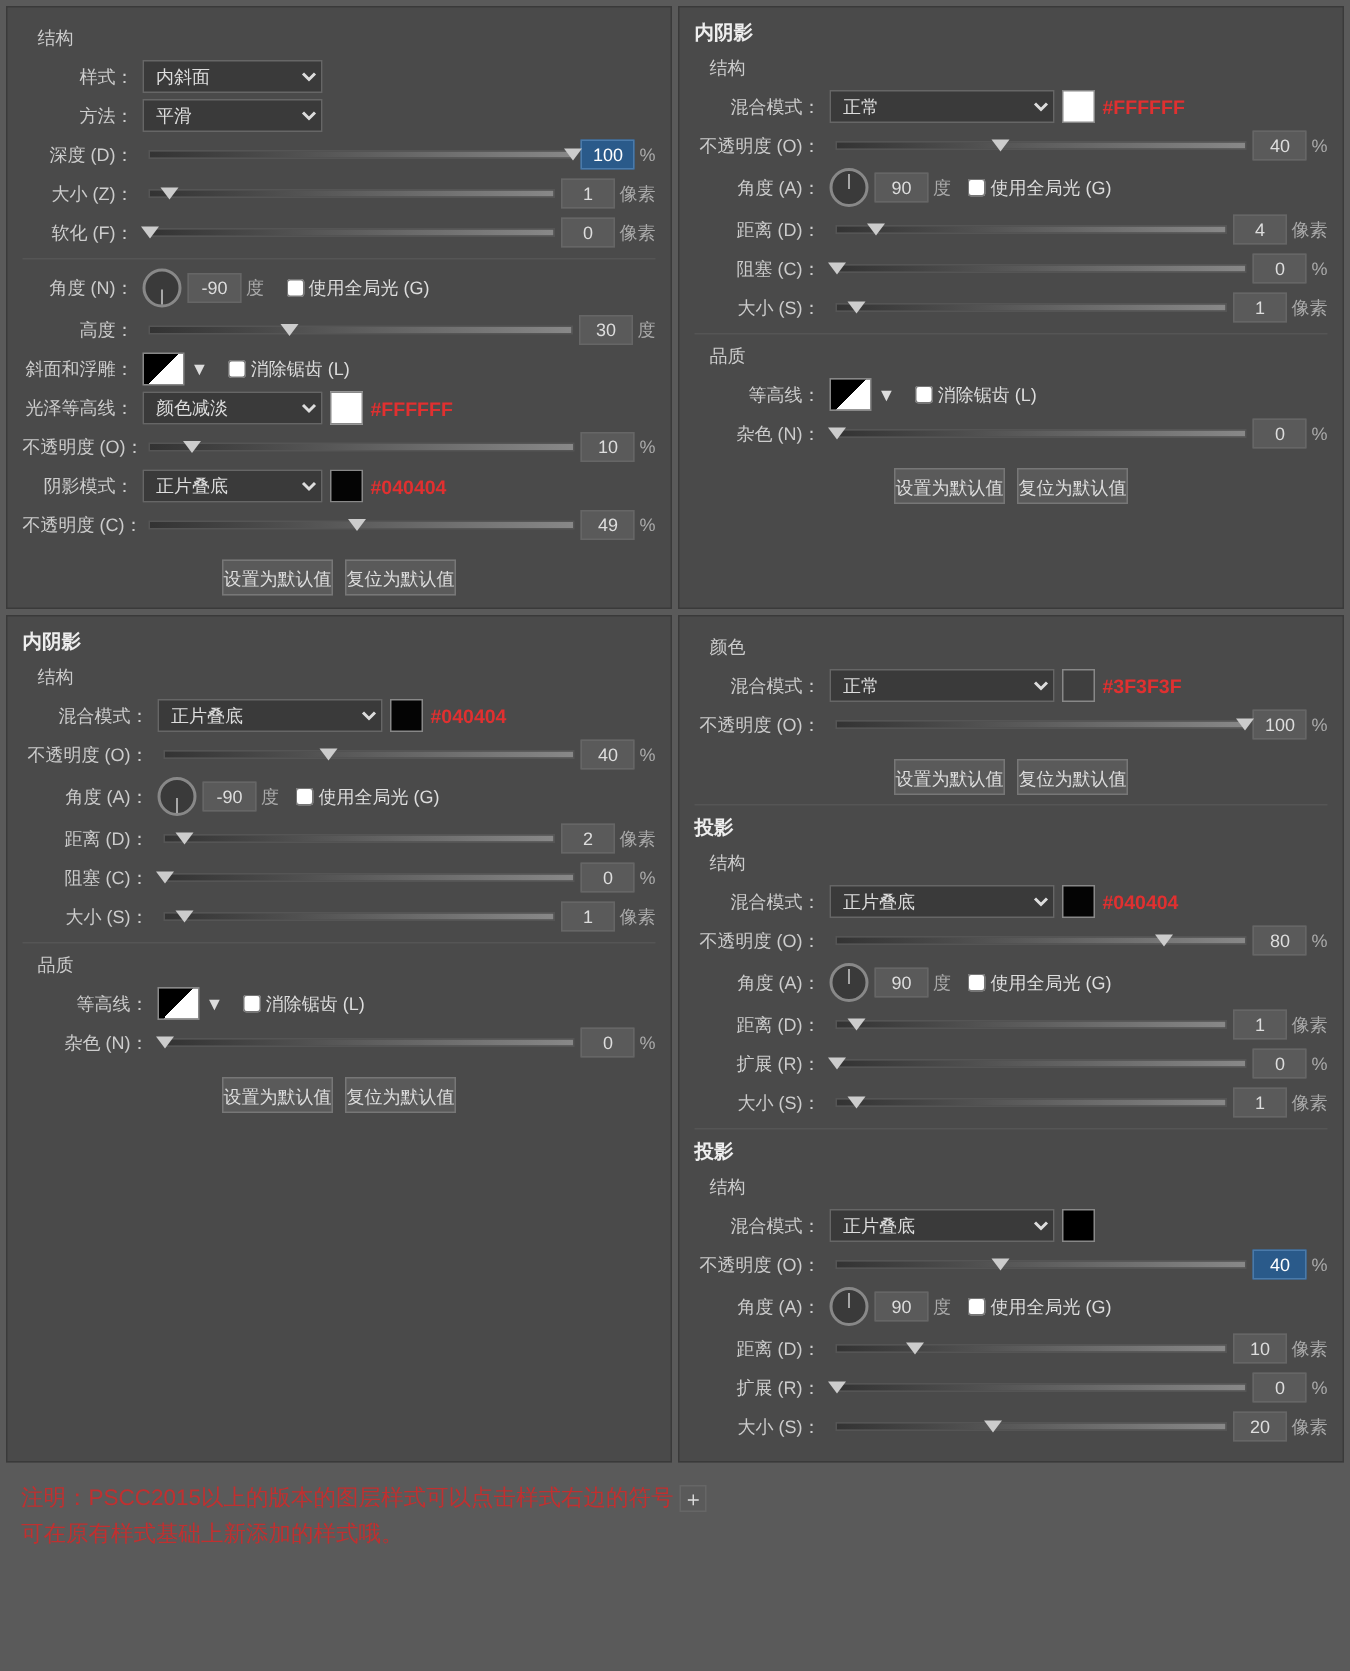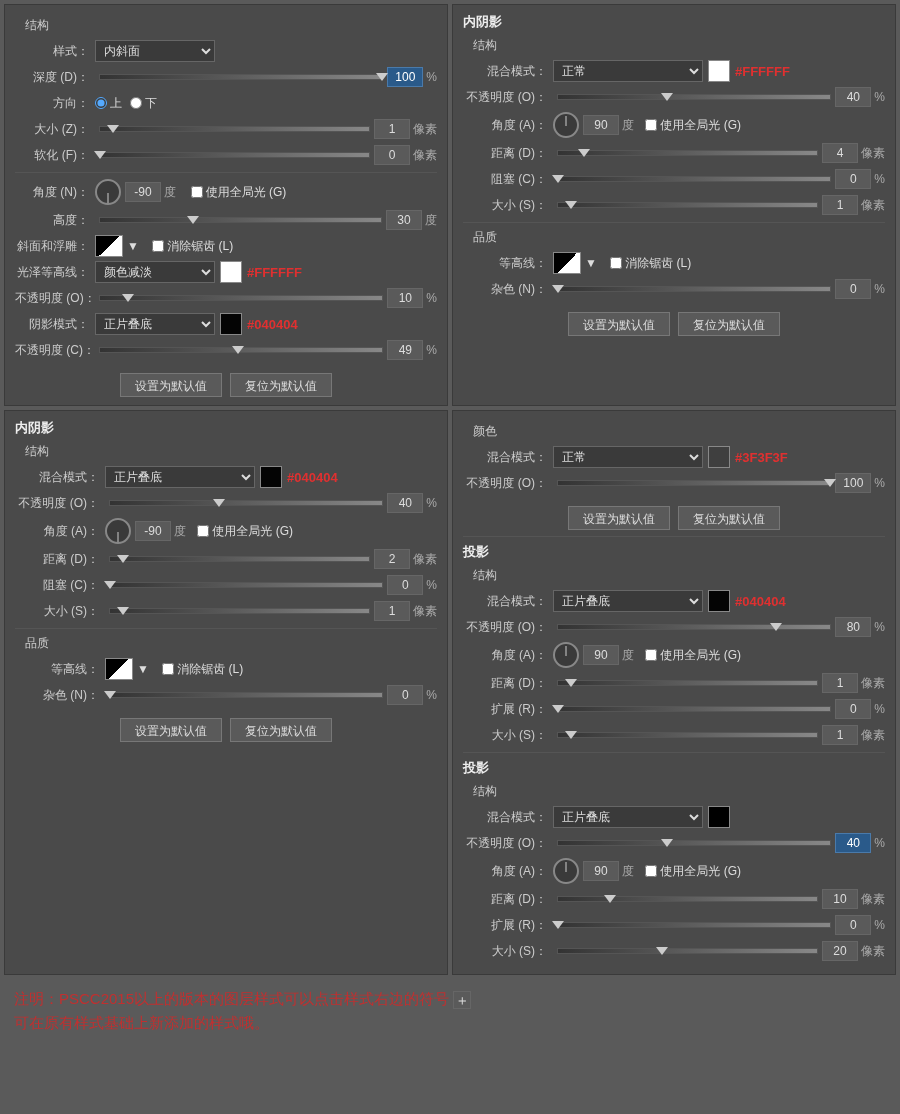--- a/index.html
+++ b/index.html
@@ -189,21 +189,21 @@
       accent-color: #5af;
       width: 12px;
       height: 12px;
     }
 
     
     .btn {
       background: #5a5a5a;
       color: #ddd;
       border: 1px solid #777;
-      padding: 4px 14px;
+      padding: 4px 0;
       cursor: pointer;
       font-size: 12px;
       height: 24px;
     }
 
     .buttons-row {
       display: flex;
       gap: 8px;
       justify-content: center;
       margin-top: 8px;
@@ -261,45 +261,38 @@
   <div class="panel">
     <div class="section-title">结构</div>
 
     <div class="form-row">
       <span class="label label-w80">样式：</span>
       <select class="select-w120">
         <option>内斜面</option>
       </select>
     </div>
 
+    <div class="form-row">
+      <span class="label label-w80">方法：</span>
+      <select class="select-w120">
+        <option>平滑</option>
+      </select>
+    </div>
 
     <div class="form-row">
       <span class="label label-w80">深度 (D)：</span>
       <div class="slider-container">
         <div class="slider-track">
             <div class="slider-thumb" style="left:100%"></div>
           </div>
       </div>
       <input class="number-input" type="text" value="100" style="">
       <span class="unit-label">%</span>
     </div>
 
-    <div class="form-row">
-      <span class="label label-w80">方向：</span>
-      <div class="radio-group">
-        <label class="radio-item">
-          <input type="radio" name="direction" checked="" style="">
-          <span>上</span>
-        </label>
-        <label class="radio-item">
-          <input type="radio" name="direction" style="">
-          <span>下</span>
-        </label>
-      </div>
-    </div>
 
     <div class="form-row">
       <span class="label label-w80">大小 (Z)：</span>
       <div class="slider-container">
         <div class="slider-track">
             <div class="slider-thumb" style="left:5%"></div>
           </div>
       </div>
       <input class="number-input-dark" type="text" value="1" style="">
       <span class="unit-label">像素</span>

